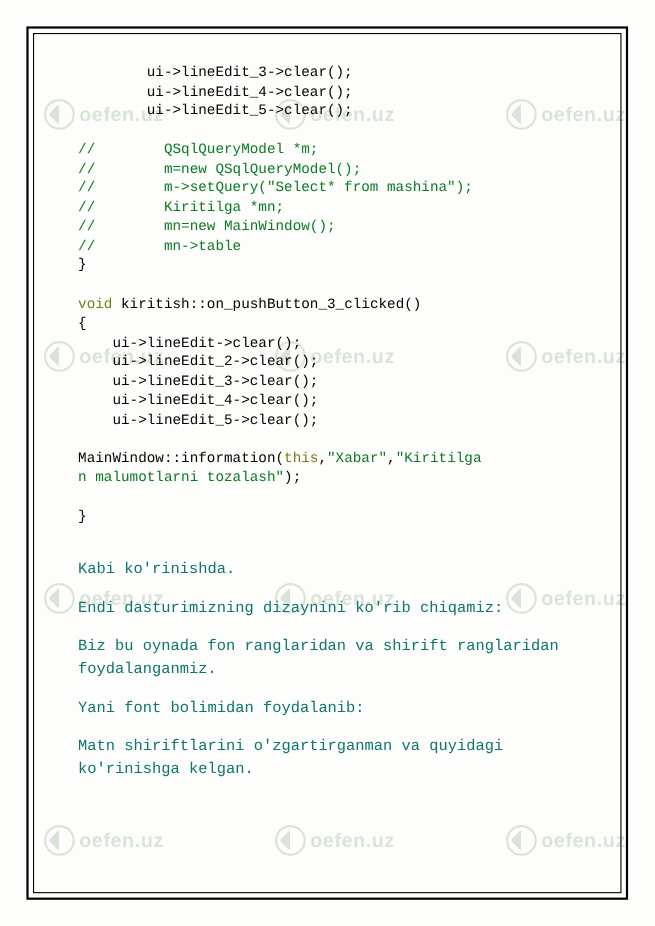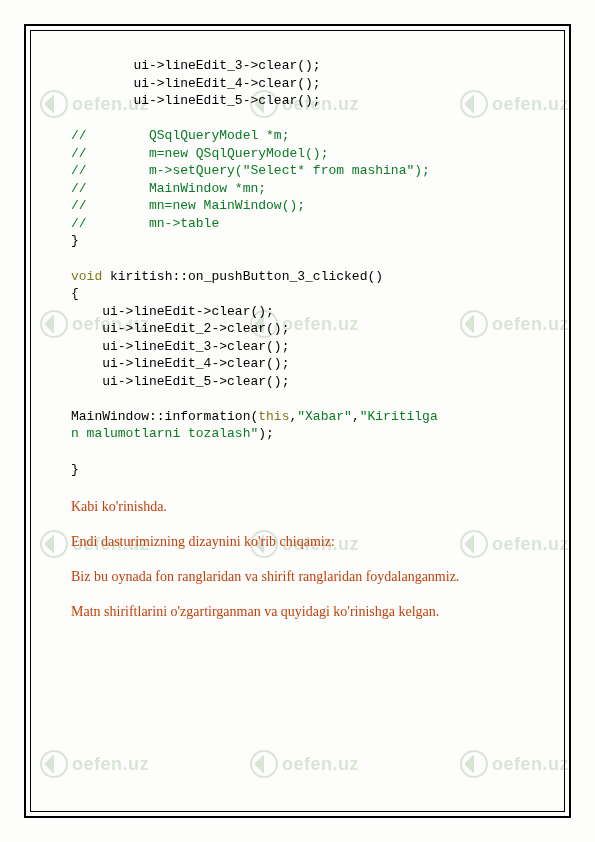--- a/index.html
+++ b/index.html
@@ -59,25 +59,25 @@
     font-size: 13px;
     line-height: 1.35;
     white-space: pre;
     color: #000;
   }
   .c-comment { color: #0a7a24; margin-top: 31px; }
   .c-keyword { color: #7a7a1a; }
   .c-this    { color: #7a7a1a; text-align: center; }
   .c-string  { color: #0a7a24; }
   .body-text {
-    font-family: Liberation Serif, serif;
+    font-family: Liberation Mono, monospace;
     font-size: 14px;
     line-height: 1.5;
-    color: #c2410c;
-    margin-top: 18px;
+    color: #0f766e;
+    margin-top: 30px;
   }
   .body-text p { margin-bottom: 14px; }
 </style>
 </head>
 <body>
 
 <div class="watermark" style="left:40px; top:90px;">
   <div class="wm-icon"></div>
   <div class="wm-text">oefen.uz</div>
 </div>
@@ -132,21 +132,21 @@
 <div class="frame-outer"></div>
 <div class="frame-inner">
 
   <div class="code"><span>        ui-&gt;lineEdit_3-&gt;clear();</span>
 <span>        ui-&gt;lineEdit_4-&gt;clear();</span>
 <span>        ui-&gt;lineEdit_5-&gt;clear();</span>
 <span></span>
 <span class="c-comment">//        QSqlQueryModel *m;</span>
 <span class="c-comment">//        m=new QSqlQueryModel();</span>
 <span class="c-comment">//        m-&gt;setQuery("Select* from mashina");</span>
-<span class="c-comment">//        MainWindow *mn;</span>
+<span class="c-comment">//        Kiritilga *mn;</span>
 <span class="c-comment">//        mn=new MainWindow();</span>
 <span class="c-comment">//        mn-&gt;table</span>
 <span>}</span>
 
 <span class="c-keyword">void</span><span> kiritish::on_pushButton_3_clicked()</span>
 <span>{</span>
 <span>    ui-&gt;lineEdit-&gt;clear();</span>
 <span>    ui-&gt;lineEdit_2-&gt;clear();</span>
 <span>    ui-&gt;lineEdit_3-&gt;clear();</span>
 <span>    ui-&gt;lineEdit_4-&gt;clear();</span>
@@ -154,16 +154,17 @@
 
 <span>MainWindow::information(</span><span class="c-this">this</span><span>,</span><span class="c-string">"Xabar"</span><span>,</span><span class="c-string">"Kiritilga</span>
 <span class="c-string">n malumotlarni tozalash"</span><span>);</span>
 
 <span>}</span></div>
 
   <div class="body-text">
     <p>Kabi ko'rinishda.</p>
     <p>Endi dasturimizning dizaynini ko'rib chiqamiz:</p>
     <p>Biz bu oynada fon ranglaridan va shirift ranglaridan foydalanganmiz.</p>
+    <p>Yani font bolimidan foydalanib:</p>
     <p>Matn shiriftlarini o'zgartirganman va quyidagi ko'rinishga kelgan.</p>
   </div>
 
 </div>
 
 </body></html>

